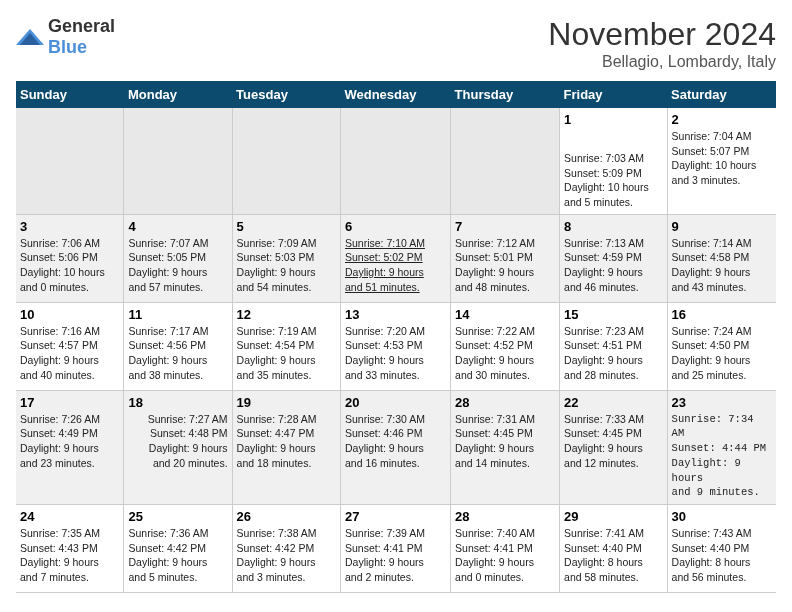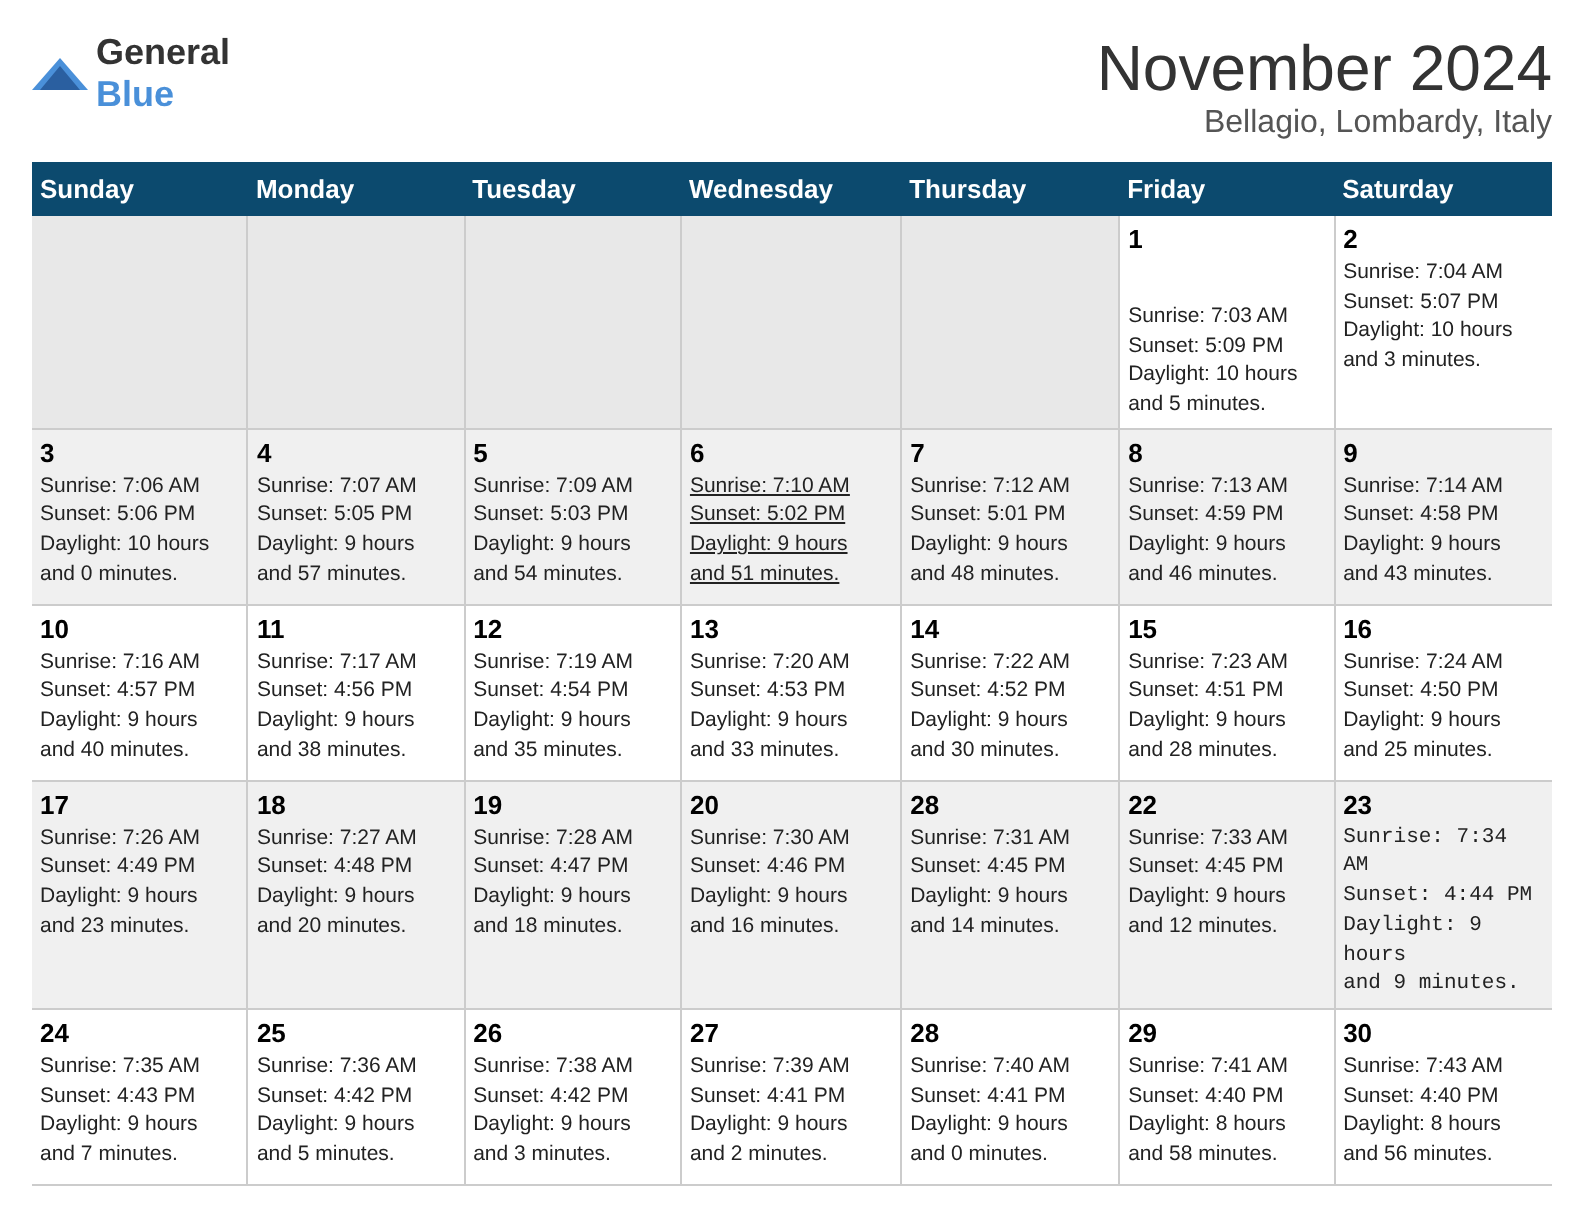--- a/index.html
+++ b/index.html
@@ -254,21 +254,21 @@
       <tr>
         <td>
           <span class="day-num">17</span>
           <div class="day-info" style="white-space: pre-line;">Sunrise: 7:26 AM
 Sunset: 4:49 PM
 Daylight: 9 hours
 and 23 minutes.</div>
         </td>
         <td>
           <span class="day-num">18</span>
-          <div class="day-info" style="white-space: pre-line;">Sunrise: 7:27 AM
+          <div class="day-info" style="white-space: pre-line; text-align: right;">Sunrise: 7:27 AM
 Sunset: 4:48 PM
 Daylight: 9 hours
 and 20 minutes.</div>
         </td>
         <td>
           <span class="day-num">19</span>
           <div class="day-info" style="white-space: pre-line;">Sunrise: 7:28 AM
 Sunset: 4:47 PM
 Daylight: 9 hours
 and 18 minutes.</div>

